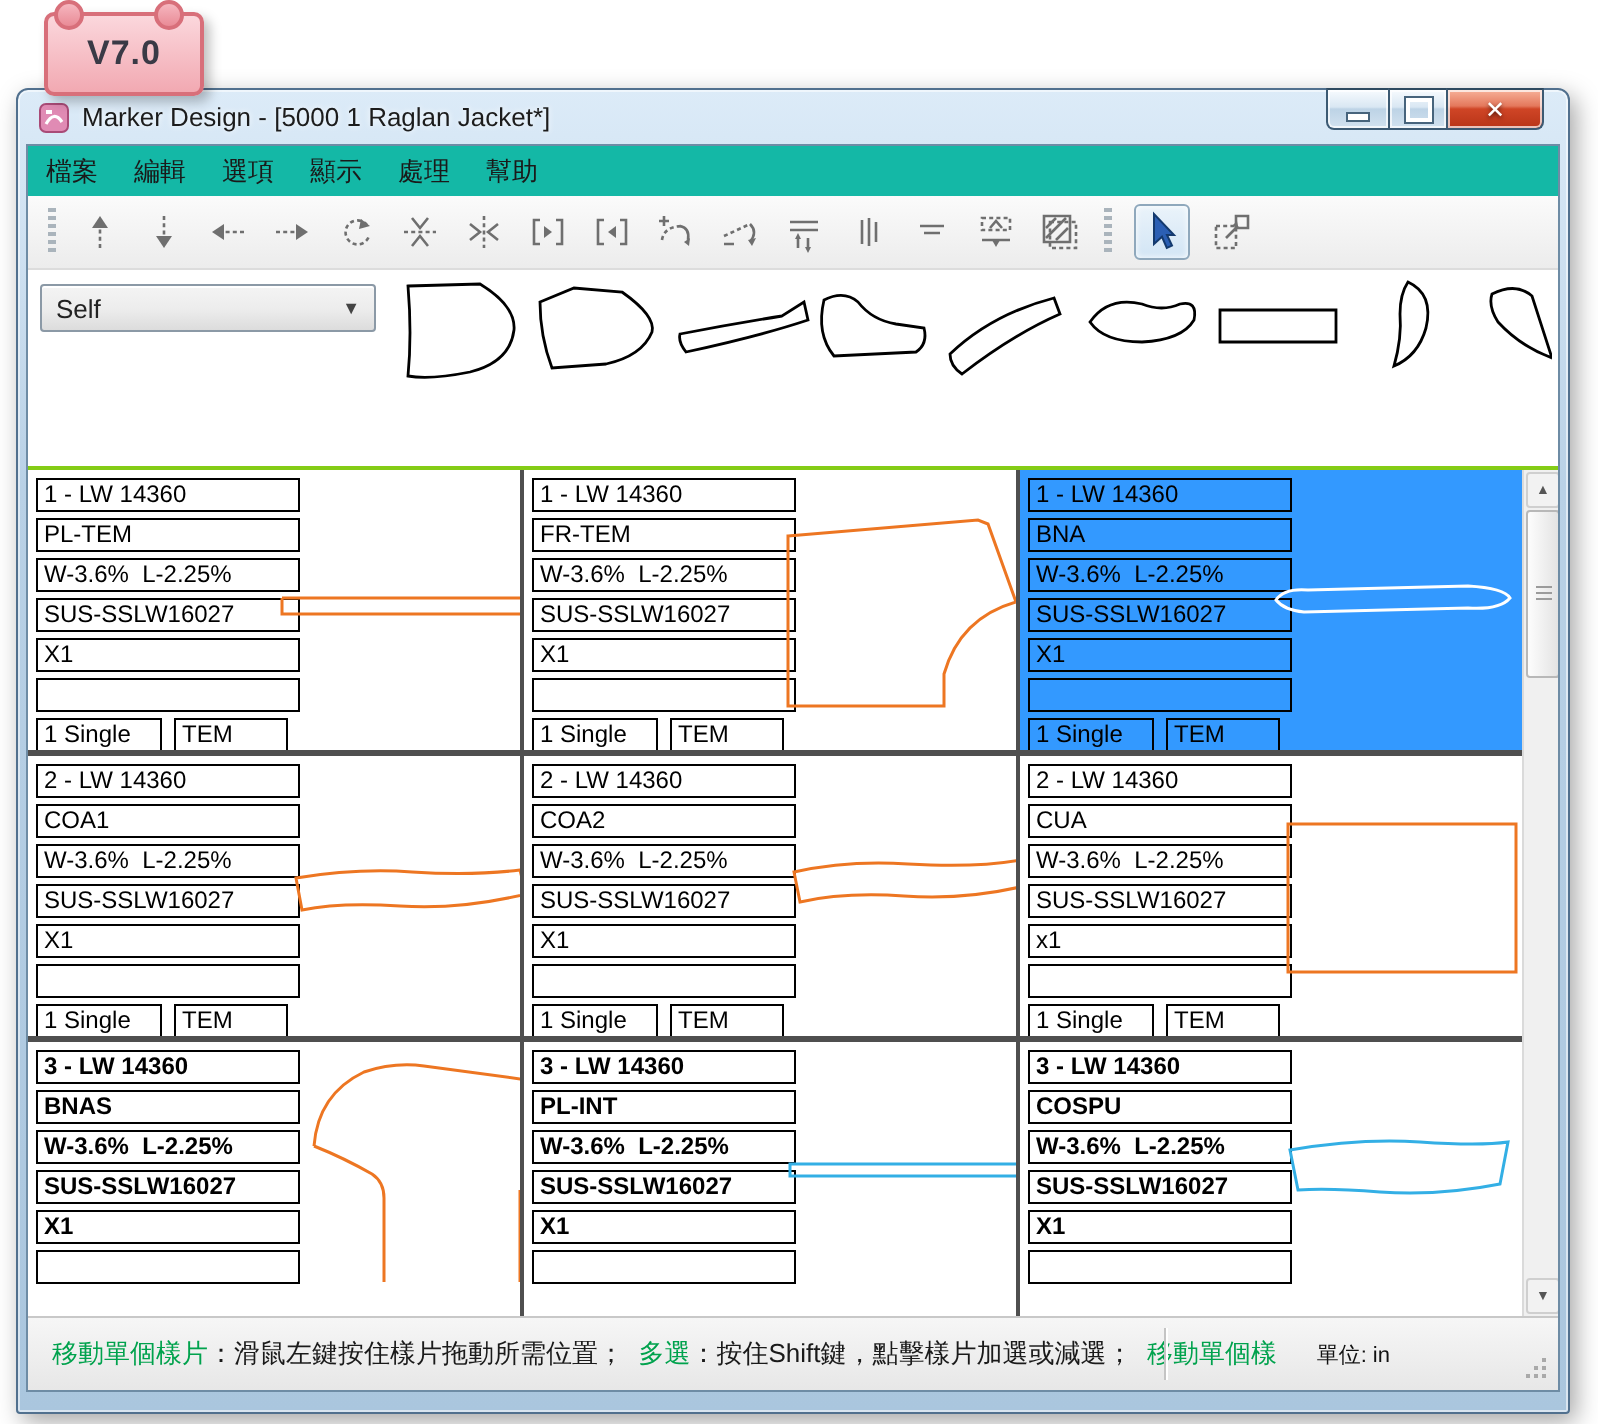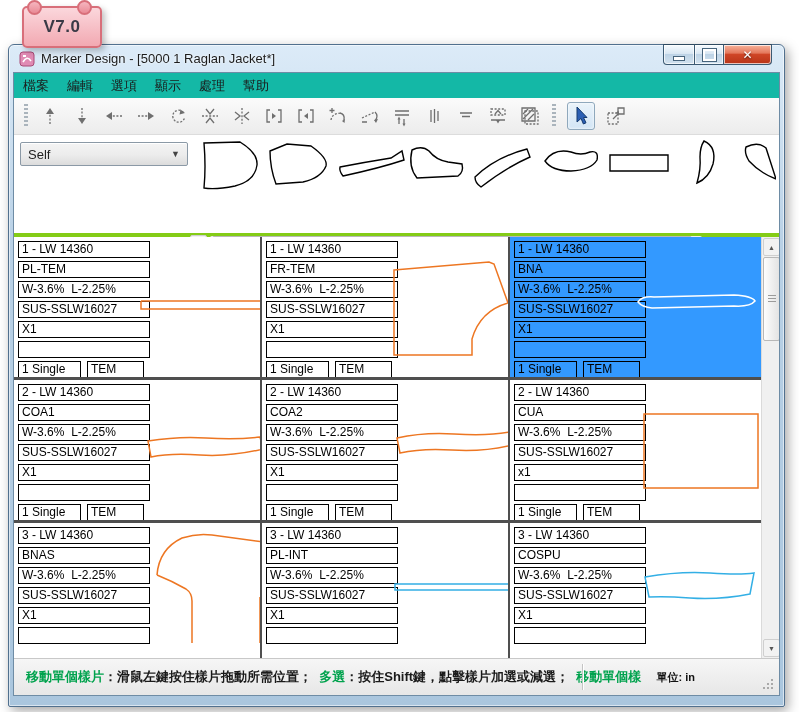--- a/index.html
+++ b/index.html
@@ -65,25 +65,25 @@
 
   .hscroll{position:absolute;left:176px;top:100px;width:512px;height:16px;display:flex;align-items:center;}
   .hs-btn{width:15px;height:15px;background:#f2f2f2;border:1px solid #cfcfcf;border-radius:2px;
     display:flex;align-items:center;justify-content:center;font-size:8px;color:#555;}
   .hs-track{flex:1;height:15px;background:#f0f0f0;border-radius:2px;position:relative;margin-left:3px;}
   .hs-thumb{position:absolute;left:2px;top:0;width:478px;height:15px;border:1px solid #b8b8b8;border-radius:2px;
     background:linear-gradient(#fdfdfd,#e3e3e3);display:flex;align-items:center;justify-content:center;}
   .hs-grip{width:9px;height:8px;background:repeating-linear-gradient(to right,#9b9b9b 0 1px,transparent 1px 3px);}
 
   
-  .gridwrap{flex:1;display:flex;border-top:4px solid #84cc16;min-height:0;}
+  .gridwrap{flex:1;display:flex;border-top:2px solid #84cc16;min-height:0;}
   .grid{width:748px;display:grid;grid-template-columns:248px 248px 252px;grid-template-rows:143px 143px 1fr;overflow:hidden;}
   .cell{position:relative;background:#fff;border-right:2px solid #4f4f4f;border-bottom:3px solid #4f4f4f;overflow:hidden;}
   .cell:nth-child(3n){border-right:none;}
-  .cell:nth-child(n+7){border-bottom:none;}
+  .cell:nth-child(n+7){border-bottom:none;font-weight:bold;}
   .labels{position:absolute;left:4px;top:4px;}
   .lbl{width:127px;height:15px;line-height:15px;border:1px solid #000;background:#fff;
     font-size:12px;padding-left:3px;margin-bottom:3px;white-space:pre;overflow:hidden;color:#000;}
   .lblrow{display:flex;gap:6px;}
   .lblrow .f{width:58px;} .lblrow .t{width:52px;}
   .cell.sel .lbl{background:transparent;}
   .piece{position:absolute;}
   .piece path,.piece rect{stroke:currentColor;fill:none;stroke-width:1.5;}
   .c1{left:126px;top:62px;} .c2{left:130px;top:24px;} .c3{left:124px;top:56px;}
   .c4{left:130px;top:54px;} .c5{left:132px;top:48px;} .c6{left:132px;top:32px;}
@@ -92,21 +92,21 @@
   .vscroll{width:17px;background:#f0f0f0;border-left:1px solid #dadada;position:relative;flex:0 0 auto;}
   .vs-btn{position:absolute;left:1px;width:15px;height:16px;background:#f2f2f2;border:1px solid #cfcfcf;border-radius:2px;
     display:flex;align-items:center;justify-content:center;font-size:7px;color:#555;}
   .vs-btn.up{top:1px;} .vs-btn.down{bottom:1px;}
   .vs-thumb{position:absolute;left:1px;top:20px;width:15px;height:82px;border:1px solid #b8b8b8;border-radius:2px;
     background:linear-gradient(to right,#fdfdfd,#e3e3e3);display:flex;align-items:center;justify-content:center;}
   .vs-grip{width:8px;height:9px;background:repeating-linear-gradient(to bottom,#9b9b9b 0 1px,transparent 1px 3px);}
 
   
   .statusbar{height:36px;flex:0 0 auto;border-top:1px solid #c8c8c8;background:linear-gradient(#f6f6f6,#e7e7e7);
-    position:relative;display:flex;align-items:center;padding-left:12px;font-size:13px;font-weight:bold;}
+    position:relative;display:flex;align-items:center;padding-left:12px;font-size:13px;}
   .seg{white-space:pre;}
   .sb-sep{position:absolute;right:196px;top:5px;bottom:5px;width:1px;background:#c4c4c4;box-shadow:1px 0 0 #fff;}
   .units{position:absolute;right:84px;font-size:11px;color:#111;}
   .rgrip{position:absolute;right:4px;bottom:4px;}
 </style>
 </head>
 <body>
 
 <div class="stage">
 

